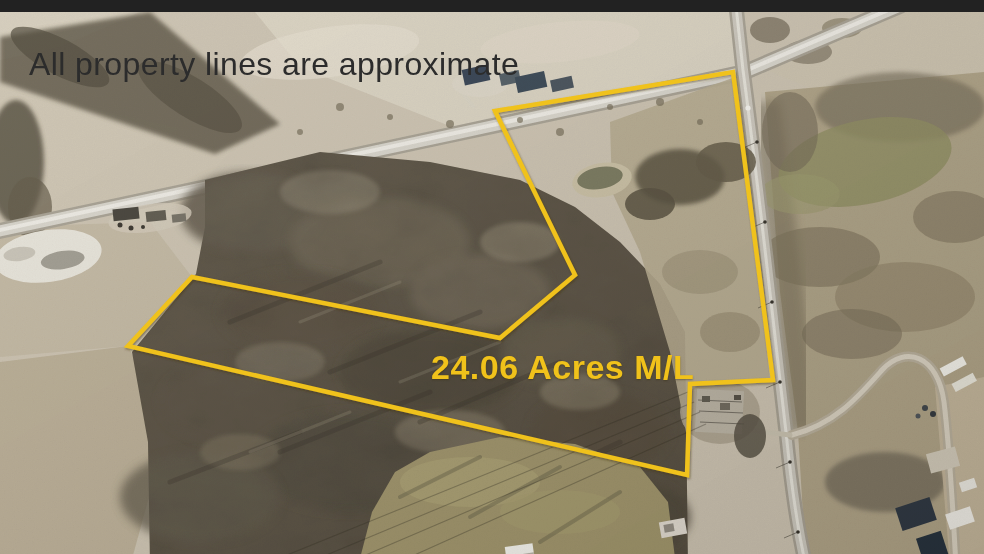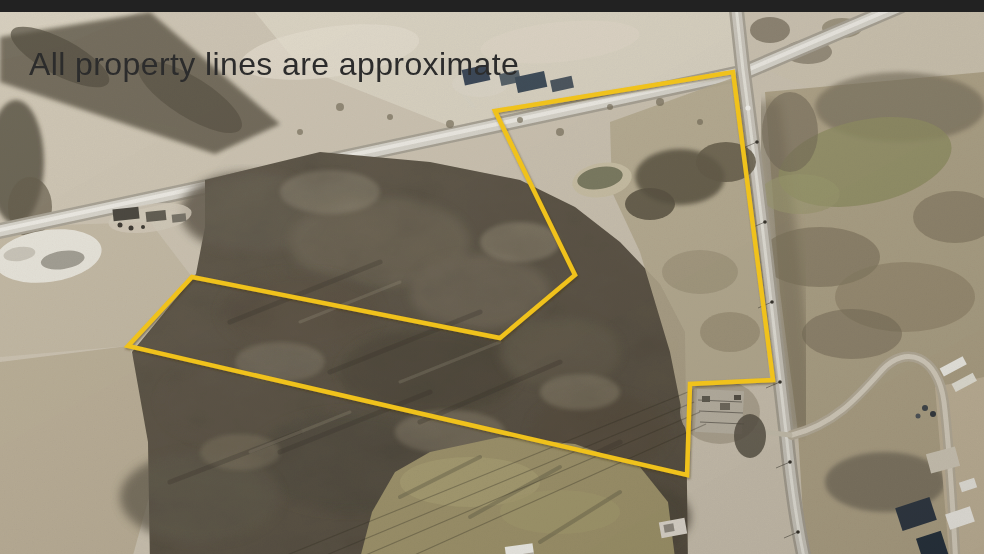--- a/index.html
+++ b/index.html
@@ -282,14 +282,15 @@
   <linearGradient id="grade" x1="0" y1="0" x2="1" y2="1">
     <stop offset="0" stop-color="#fffae9" stop-opacity=".10"></stop>
     <stop offset="1" stop-color="#282317" stop-opacity=".12"></stop>
   </linearGradient>
   <rect x="0" y="0" width="984" height="554" fill="url(#grade)"></rect>
 
   <polygon points="495,99 733,60 773,368 690,372 687,463 128,334 192,265 500,326 575,263" fill="none" style="stroke:var(--boundary-yellow)" stroke-width="4.5" stroke-linejoin="miter" filter="url(#lineShadow)"></polygon>
 </svg>
 
 <div class="overlay-text disclaimer">All property lines are approximate</div>
+<div class="overlay-text acreage">24.06 Acres M/L</div>
 
 </div>
 
 </body></html>

